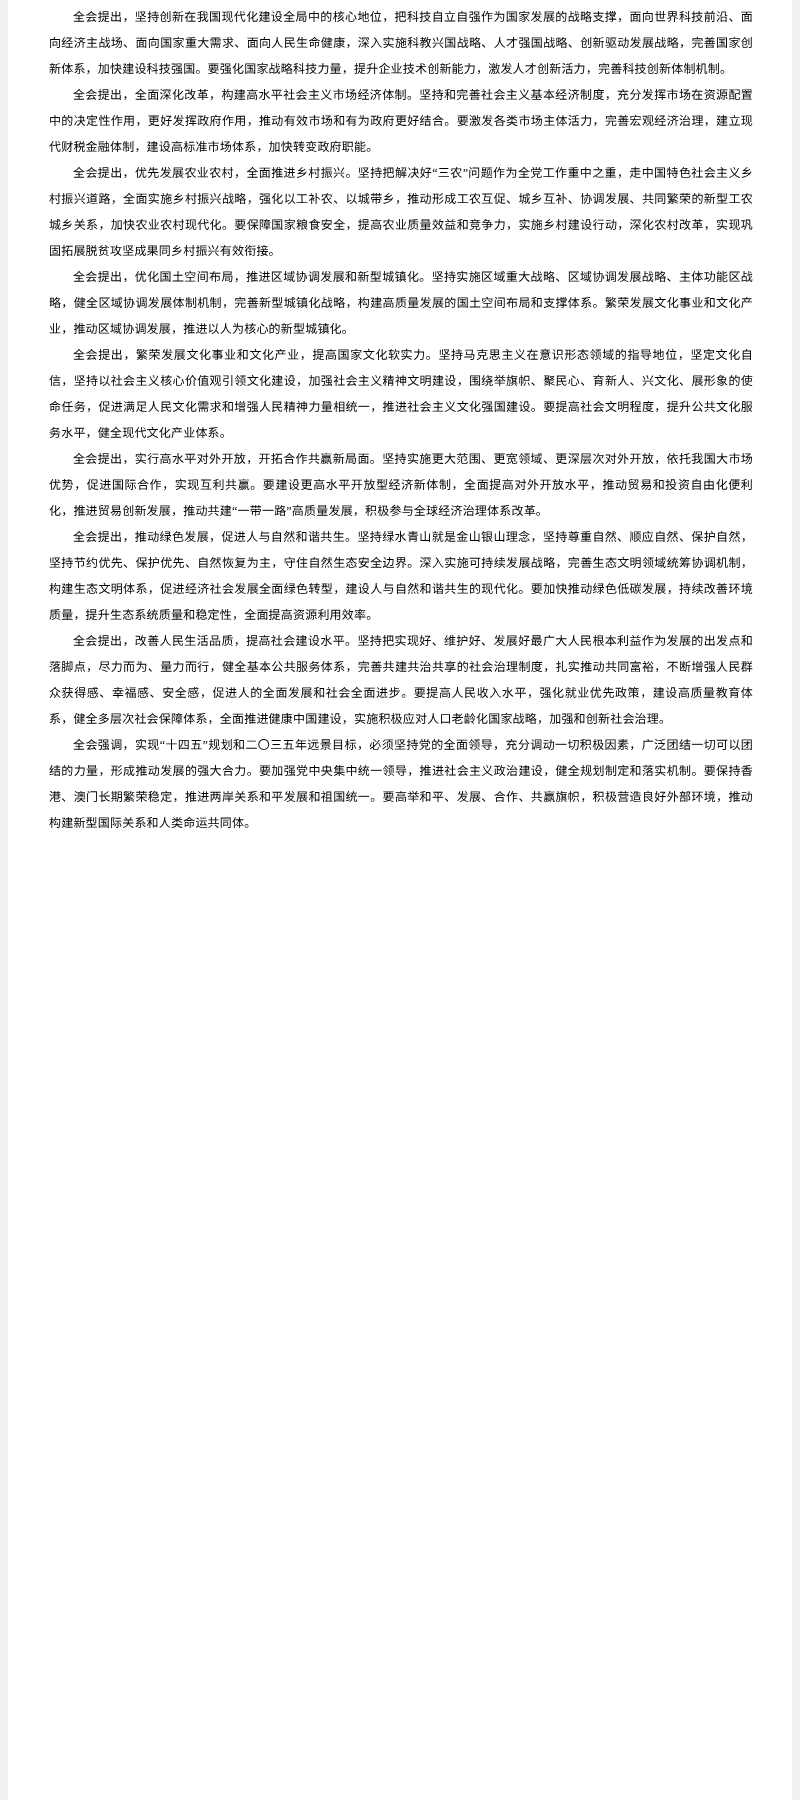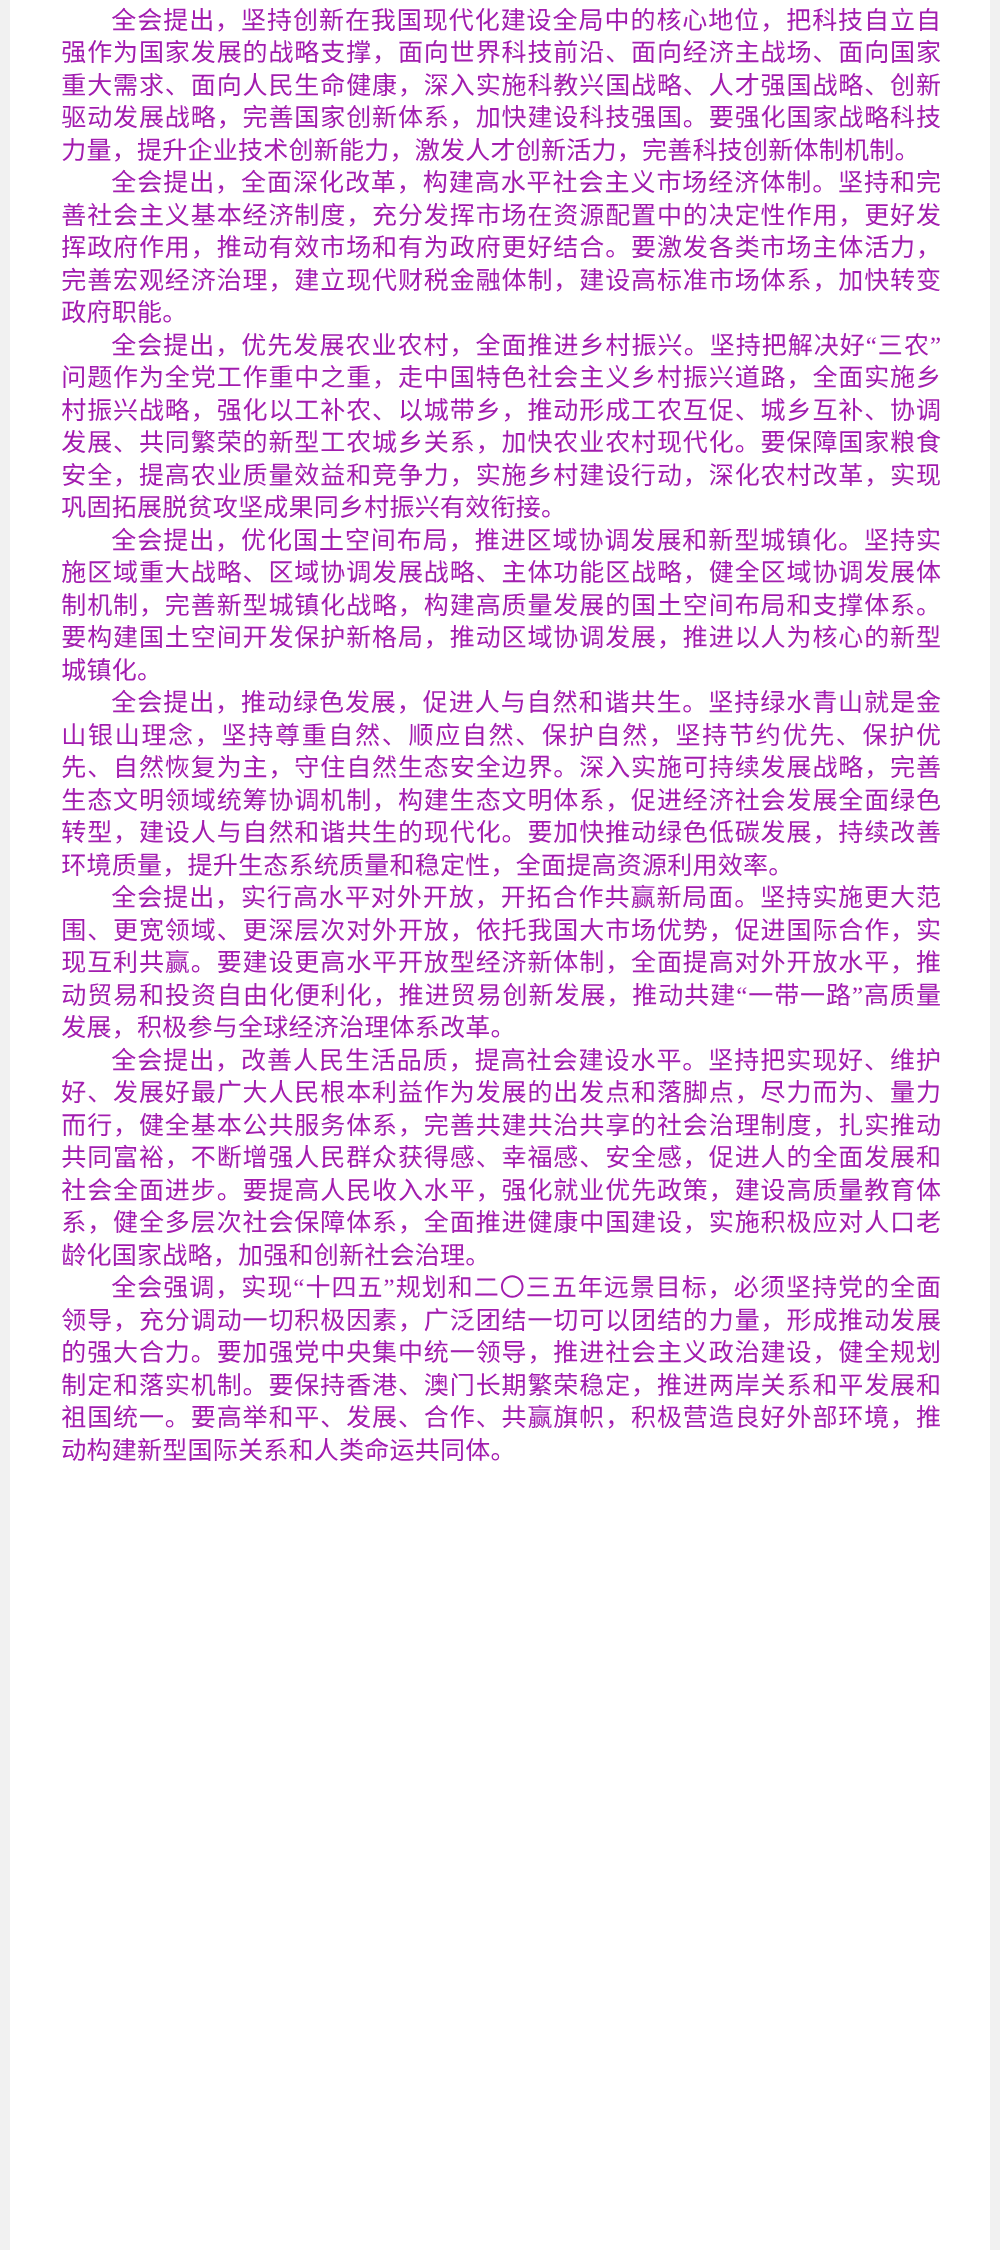--- a/index.html
+++ b/index.html
@@ -25,34 +25,35 @@
       background: #ffffff;
       box-sizing: border-box;
       padding: 4px 39px 0 41px;
     }
     .para {
       margin: 0;
       padding: 0;
       text-indent: 2em;
       text-align: justify;
       font-family: "Liberation Serif", "DejaVu Serif", serif;
-      font-size: 20px;
+      font-size: 12px;
       line-height: 26px;
-      color: #a21caf;
+      color: #000000;
       letter-spacing: 0.2px;
       word-break: break-all;
     }
   </style>
 </head>
 <body>
 
 <div class="viewport">
   <div class="paper">
     <p class="para">全会提出，坚持创新在我国现代化建设全局中的核心地位，把科技自立自强作为国家发展的战略支撑，面向世界科技前沿、面向经济主战场、面向国家重大需求、面向人民生命健康，深入实施科教兴国战略、人才强国战略、创新驱动发展战略，完善国家创新体系，加快建设科技强国。要强化国家战略科技力量，提升企业技术创新能力，激发人才创新活力，完善科技创新体制机制。</p>
     <p class="para">全会提出，全面深化改革，构建高水平社会主义市场经济体制。坚持和完善社会主义基本经济制度，充分发挥市场在资源配置中的决定性作用，更好发挥政府作用，推动有效市场和有为政府更好结合。要激发各类市场主体活力，完善宏观经济治理，建立现代财税金融体制，建设高标准市场体系，加快转变政府职能。</p>
     <p class="para">全会提出，优先发展农业农村，全面推进乡村振兴。坚持把解决好“三农”问题作为全党工作重中之重，走中国特色社会主义乡村振兴道路，全面实施乡村振兴战略，强化以工补农、以城带乡，推动形成工农互促、城乡互补、协调发展、共同繁荣的新型工农城乡关系，加快农业农村现代化。要保障国家粮食安全，提高农业质量效益和竞争力，实施乡村建设行动，深化农村改革，实现巩固拓展脱贫攻坚成果同乡村振兴有效衔接。</p>
-    <p class="para">全会提出，优化国土空间布局，推进区域协调发展和新型城镇化。坚持实施区域重大战略、区域协调发展战略、主体功能区战略，健全区域协调发展体制机制，完善新型城镇化战略，构建高质量发展的国土空间布局和支撑体系。要构建国土空间开发保护新格局，推动区域协调发展，推进以人为核心的新型城镇化。</p>
+    <p class="para">全会提出，优化国土空间布局，推进区域协调发展和新型城镇化。坚持实施区域重大战略、区域协调发展战略、主体功能区战略，健全区域协调发展体制机制，完善新型城镇化战略，构建高质量发展的国土空间布局和支撑体系。繁荣发展文化事业和文化产业，推动区域协调发展，推进以人为核心的新型城镇化。</p>
+    <p class="para">全会提出，繁荣发展文化事业和文化产业，提高国家文化软实力。坚持马克思主义在意识形态领域的指导地位，坚定文化自信，坚持以社会主义核心价值观引领文化建设，加强社会主义精神文明建设，围绕举旗帜、聚民心、育新人、兴文化、展形象的使命任务，促进满足人民文化需求和增强人民精神力量相统一，推进社会主义文化强国建设。要提高社会文明程度，提升公共文化服务水平，健全现代文化产业体系。</p>
+    <p class="para">全会提出，实行高水平对外开放，开拓合作共赢新局面。坚持实施更大范围、更宽领域、更深层次对外开放，依托我国大市场优势，促进国际合作，实现互利共赢。要建设更高水平开放型经济新体制，全面提高对外开放水平，推动贸易和投资自由化便利化，推进贸易创新发展，推动共建“一带一路”高质量发展，积极参与全球经济治理体系改革。</p>
     <p class="para">全会提出，推动绿色发展，促进人与自然和谐共生。坚持绿水青山就是金山银山理念，坚持尊重自然、顺应自然、保护自然，坚持节约优先、保护优先、自然恢复为主，守住自然生态安全边界。深入实施可持续发展战略，完善生态文明领域统筹协调机制，构建生态文明体系，促进经济社会发展全面绿色转型，建设人与自然和谐共生的现代化。要加快推动绿色低碳发展，持续改善环境质量，提升生态系统质量和稳定性，全面提高资源利用效率。</p>
-    <p class="para">全会提出，实行高水平对外开放，开拓合作共赢新局面。坚持实施更大范围、更宽领域、更深层次对外开放，依托我国大市场优势，促进国际合作，实现互利共赢。要建设更高水平开放型经济新体制，全面提高对外开放水平，推动贸易和投资自由化便利化，推进贸易创新发展，推动共建“一带一路”高质量发展，积极参与全球经济治理体系改革。</p>
     <p class="para">全会提出，改善人民生活品质，提高社会建设水平。坚持把实现好、维护好、发展好最广大人民根本利益作为发展的出发点和落脚点，尽力而为、量力而行，健全基本公共服务体系，完善共建共治共享的社会治理制度，扎实推动共同富裕，不断增强人民群众获得感、幸福感、安全感，促进人的全面发展和社会全面进步。要提高人民收入水平，强化就业优先政策，建设高质量教育体系，健全多层次社会保障体系，全面推进健康中国建设，实施积极应对人口老龄化国家战略，加强和创新社会治理。</p>
     <p class="para">全会强调，实现“十四五”规划和二〇三五年远景目标，必须坚持党的全面领导，充分调动一切积极因素，广泛团结一切可以团结的力量，形成推动发展的强大合力。要加强党中央集中统一领导，推进社会主义政治建设，健全规划制定和落实机制。要保持香港、澳门长期繁荣稳定，推进两岸关系和平发展和祖国统一。要高举和平、发展、合作、共赢旗帜，积极营造良好外部环境，推动构建新型国际关系和人类命运共同体。</p>
   </div>
 </div>
 
 </body></html>

